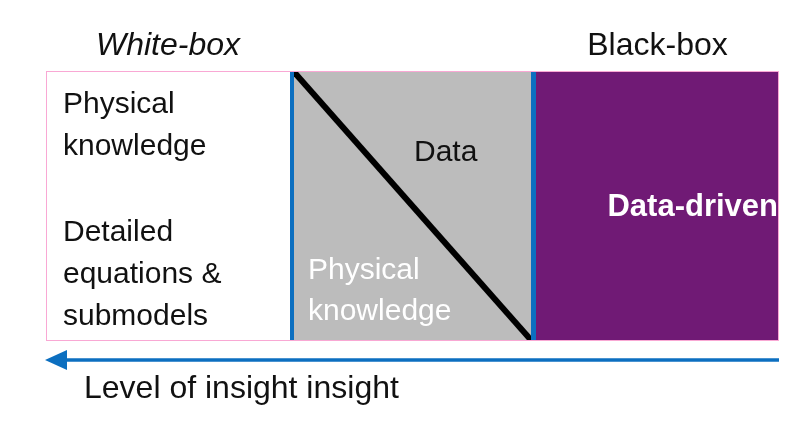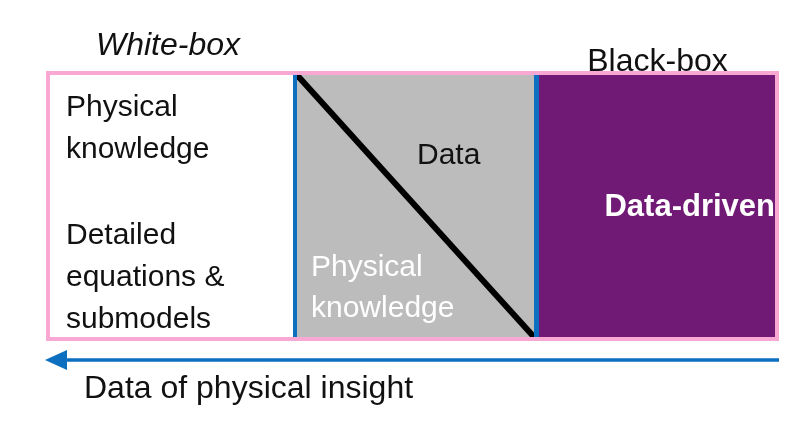--- a/index.html
+++ b/index.html
@@ -23,31 +23,31 @@
     top: 24px;
     height: 40px;
     font-size: 32px;
     line-height: 40px;
     text-align: center;
     color: #111111;
     white-space: nowrap;
   }
   .hdr-white { left: 46px;  width: 244px; font-style: italic; }
   .hdr-gray  { left: 290px; width: 246px; }
-  .hdr-black { left: 536px; width: 243px; margin-top: 16px; }
+  .hdr-black { left: 536px; width: 243px; }
 
   
   .model-box {
     position: absolute;
     left: 46px;
     top: 71px;
     width: 733px;
     height: 270px;
     box-sizing: border-box;
-    border: 4px solid #f9a8d4;
+    border: 1px solid #f9a8d4;
     display: flex;
     background: #ffffff;
   }
   .sec {
     position: relative;
     box-sizing: border-box;
     height: 100%;
     padding-left: 39px;
   }
   .sec-white {
@@ -146,15 +146,15 @@
       <span class="datadriven-label">Data-driven</span>
     </div>
 
   </div>
 
   <svg class="axis-arrow" viewBox="0 0 740 28">
     <line x1="737" y1="14" x2="22" y2="14" stroke="#0c6fc0" stroke-width="3.4"></line>
     <polygon points="25,4 25,24 3,14" fill="#0c6fc0"></polygon>
   </svg>
 
-  <div class="axis-caption">Data of physical insight</div>
+  <div class="axis-caption">Level of insight insight</div>
 
 </div>
 
 </body></html>

